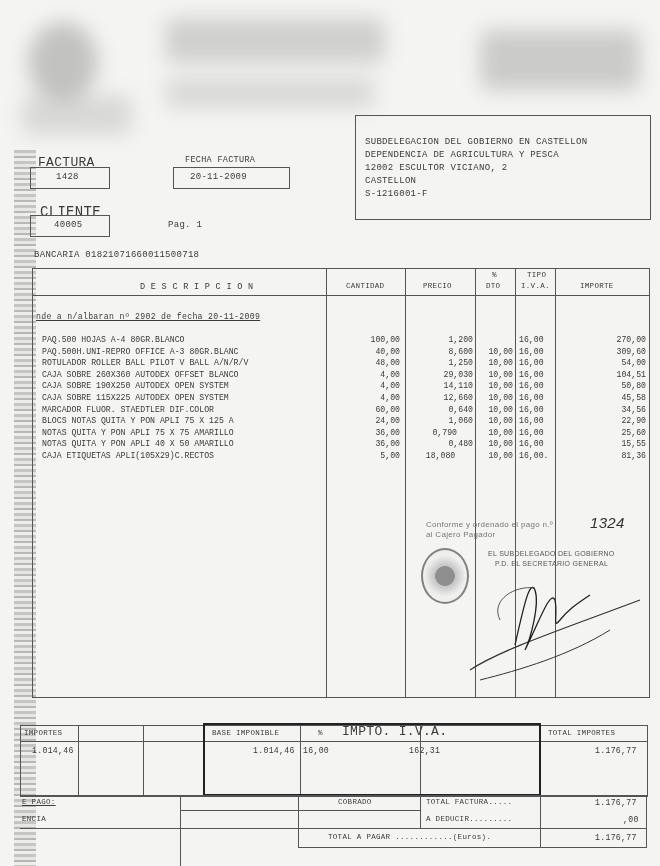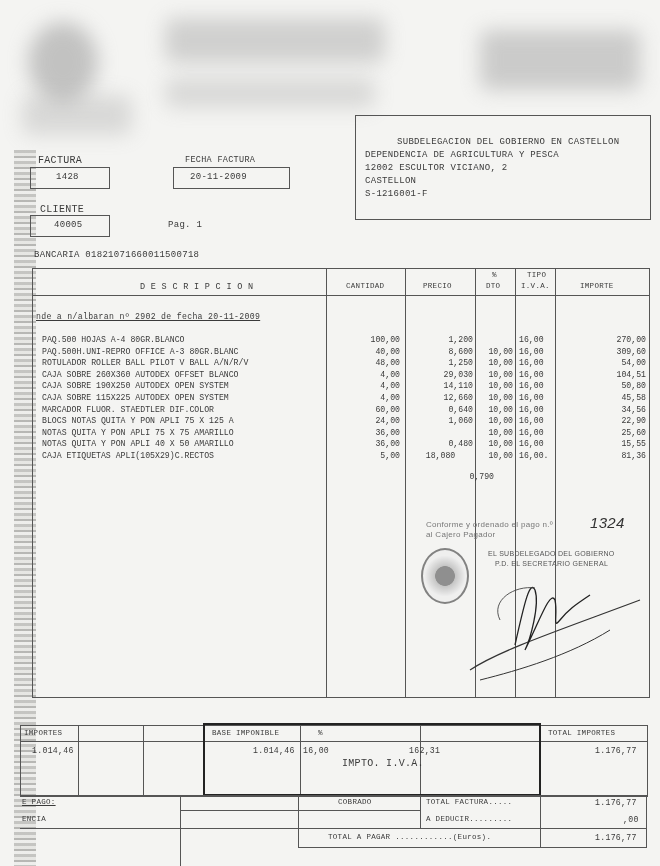--- a/index.html
+++ b/index.html
@@ -23,35 +23,35 @@
 
   <div class="blur" style="left:28px;top:22px;width:70px;height:80px;border-radius:50%;"></div>
   <div class="blur" style="left:22px;top:95px;width:110px;height:40px;opacity:.3"></div>
   <div class="blur" style="left:165px;top:18px;width:220px;height:45px;opacity:.4"></div>
   <div class="blur" style="left:165px;top:78px;width:210px;height:30px;opacity:.3"></div>
   <div class="blur" style="left:480px;top:30px;width:160px;height:60px;opacity:.45"></div>
 
   <div class="edge"></div>
 
   <div class="box" style="left:355px;top:115px;width:294px;height:103px;"></div>
-  <div class="t" style="left:365px;top:137px;margin-left:32px;">SUBDELEGACION DEL GOBIERNO EN CASTELLON</div>
+  <div class="t" style="left:365px;top:137px;">SUBDELEGACION DEL GOBIERNO EN CASTELLON</div>
   <div class="t" style="left:365px;top:150px;">DEPENDENCIA DE AGRICULTURA Y PESCA</div>
   <div class="t" style="left:365px;top:163px;">12002 ESCULTOR VICIANO, 2</div>
   <div class="t" style="left:365px;top:176px;">CASTELLON</div>
   <div class="t" style="left:365px;top:189px;">S-1216001-F</div>
 
-  <div class="t" style="left:38px;top:155px;font-size:10px;text-align:right;">FACTURA</div>
+  <div class="t" style="left:38px;top:155px;font-size:13px;text-align:right;">FACTURA</div>
   <div class="box" style="left:30px;top:167px;width:78px;height:20px;"></div>
   <div class="t" style="left:56px;top:172px;">1428</div>
 
   <div class="t" style="left:185px;top:155px;font-size:8.5px;">FECHA FACTURA</div>
   <div class="box" style="left:173px;top:167px;width:115px;height:20px;"></div>
   <div class="t" style="left:190px;top:172px;">20-11-2009</div>
 
-  <div class="t" style="left:40px;top:204px;font-size:10px;text-align:center;">CLIENTE</div>
+  <div class="t" style="left:40px;top:204px;font-size:14px;text-align:center;">CLIENTE</div>
   <div class="box" style="left:30px;top:215px;width:78px;height:20px;"></div>
   <div class="t" style="left:54px;top:220px;">40005</div>
   <div class="t" style="left:168px;top:220px;">Pag. 1</div>
 
   <div class="t" style="left:34px;top:250px;">BANCARIA 0182107166001150071​8</div>
 
   <div class="box" style="left:32px;top:268px;width:616px;height:428px;"></div>
   <div class="hline" style="left:32px;top:295px;width:617px;"></div>
   <div class="vline" style="left:326px;top:268px;height:429px;"></div>
   <div class="vline" style="left:405px;top:268px;height:429px;"></div>
@@ -131,21 +131,21 @@
       <span class="rowtxt" style="left:42px;">BLOCS NOTAS QUITA Y PON APLI 75 X 125 A</span>
       <span class="rowtxt num" style="left:330px;width:70px;">24,00</span>
       <span class="rowtxt num" style="left:408px;width:65px;">1,060</span>
       <span class="rowtxt num" style="left:476px;width:37px;">10,00</span>
       <span class="rowtxt" style="left:519px;">16,00</span>
       <span class="rowtxt num" style="left:560px;width:86px;">22,90</span>
     </div>
     <div style="position:absolute;top:92.8px;width:660px;">
       <span class="rowtxt" style="left:42px;">NOTAS QUITA Y PON APLI 75 X 75 AMARILLO</span>
       <span class="rowtxt num" style="left:330px;width:70px;">36,00</span>
-      <span class="rowtxt num" style="left:429px;width:65px;margin-top:44px;">0,790</span>
+      <span class="rowtxt num" style="left:392px;width:65px;">0,790</span>
       <span class="rowtxt num" style="left:476px;width:37px;">10,00</span>
       <span class="rowtxt" style="left:519px;">16,00</span>
       <span class="rowtxt num" style="left:560px;width:86px;">25,60</span>
     </div>
     <div style="position:absolute;top:104.4px;width:660px;">
       <span class="rowtxt" style="left:42px;">NOTAS QUITA Y PON APLI 40 X 50 AMARILLO</span>
       <span class="rowtxt num" style="left:330px;width:70px;">36,00</span>
       <span class="rowtxt num" style="left:408px;width:65px;">0,480</span>
       <span class="rowtxt num" style="left:476px;width:37px;">10,00</span>
       <span class="rowtxt" style="left:519px;">16,00</span>
@@ -180,21 +180,21 @@
   <div class="vline" style="left:143px;top:725px;height:70px;"></div>
   <div class="vline" style="left:300px;top:725px;height:70px;"></div>
   <div class="vline" style="left:420px;top:725px;height:70px;"></div>
   <div class="vline" style="left:540px;top:725px;height:70px;"></div>
   <div class="box thick" style="left:203px;top:723px;width:334px;height:69px;"></div>
 
   <div class="t" style="left:24px;top:729px;font-size:7.5px;">IMPORTES</div>
   <div class="t" style="left:32px;top:746px;font-size:8.2px;">1.014,46</div>
   <div class="t" style="left:212px;top:729px;font-size:7.5px;">BASE IMPONIBLE</div>
   <div class="t" style="left:318px;top:729px;font-size:7.5px;">%</div>
-  <div class="t" style="left:342px;top:758px;font-size:10px;font-family:Liberation Mono, monospace;">IMPTO. I.V.A.</div>
+  <div class="t" style="left:342px;top:724px;font-size:13px;font-family:Liberation Mono, monospace;">IMPTO. I.V.A.</div>
   <div class="t" style="left:253px;top:746px;font-size:8.2px;">1.014,46</div>
   <div class="t" style="left:303px;top:746px;font-size:8.2px;">16,00</div>
   <div class="t" style="left:382px;top:746px;font-size:8.2px;margin-left:27px;">162,31</div>
   <div class="t" style="left:548px;top:729px;font-size:7.5px;">TOTAL IMPORTES</div>
   <div class="t" style="left:595px;top:746px;font-size:8.2px;">1.176,77</div>
 
   <div class="hline" style="left:20px;top:795px;width:627px;"></div>
   <div class="hline" style="left:180px;top:810px;width:240px;"></div>
   <div class="hline" style="left:20px;top:828px;width:627px;"></div>
   <div class="hline" style="left:298px;top:847px;width:349px;"></div>

